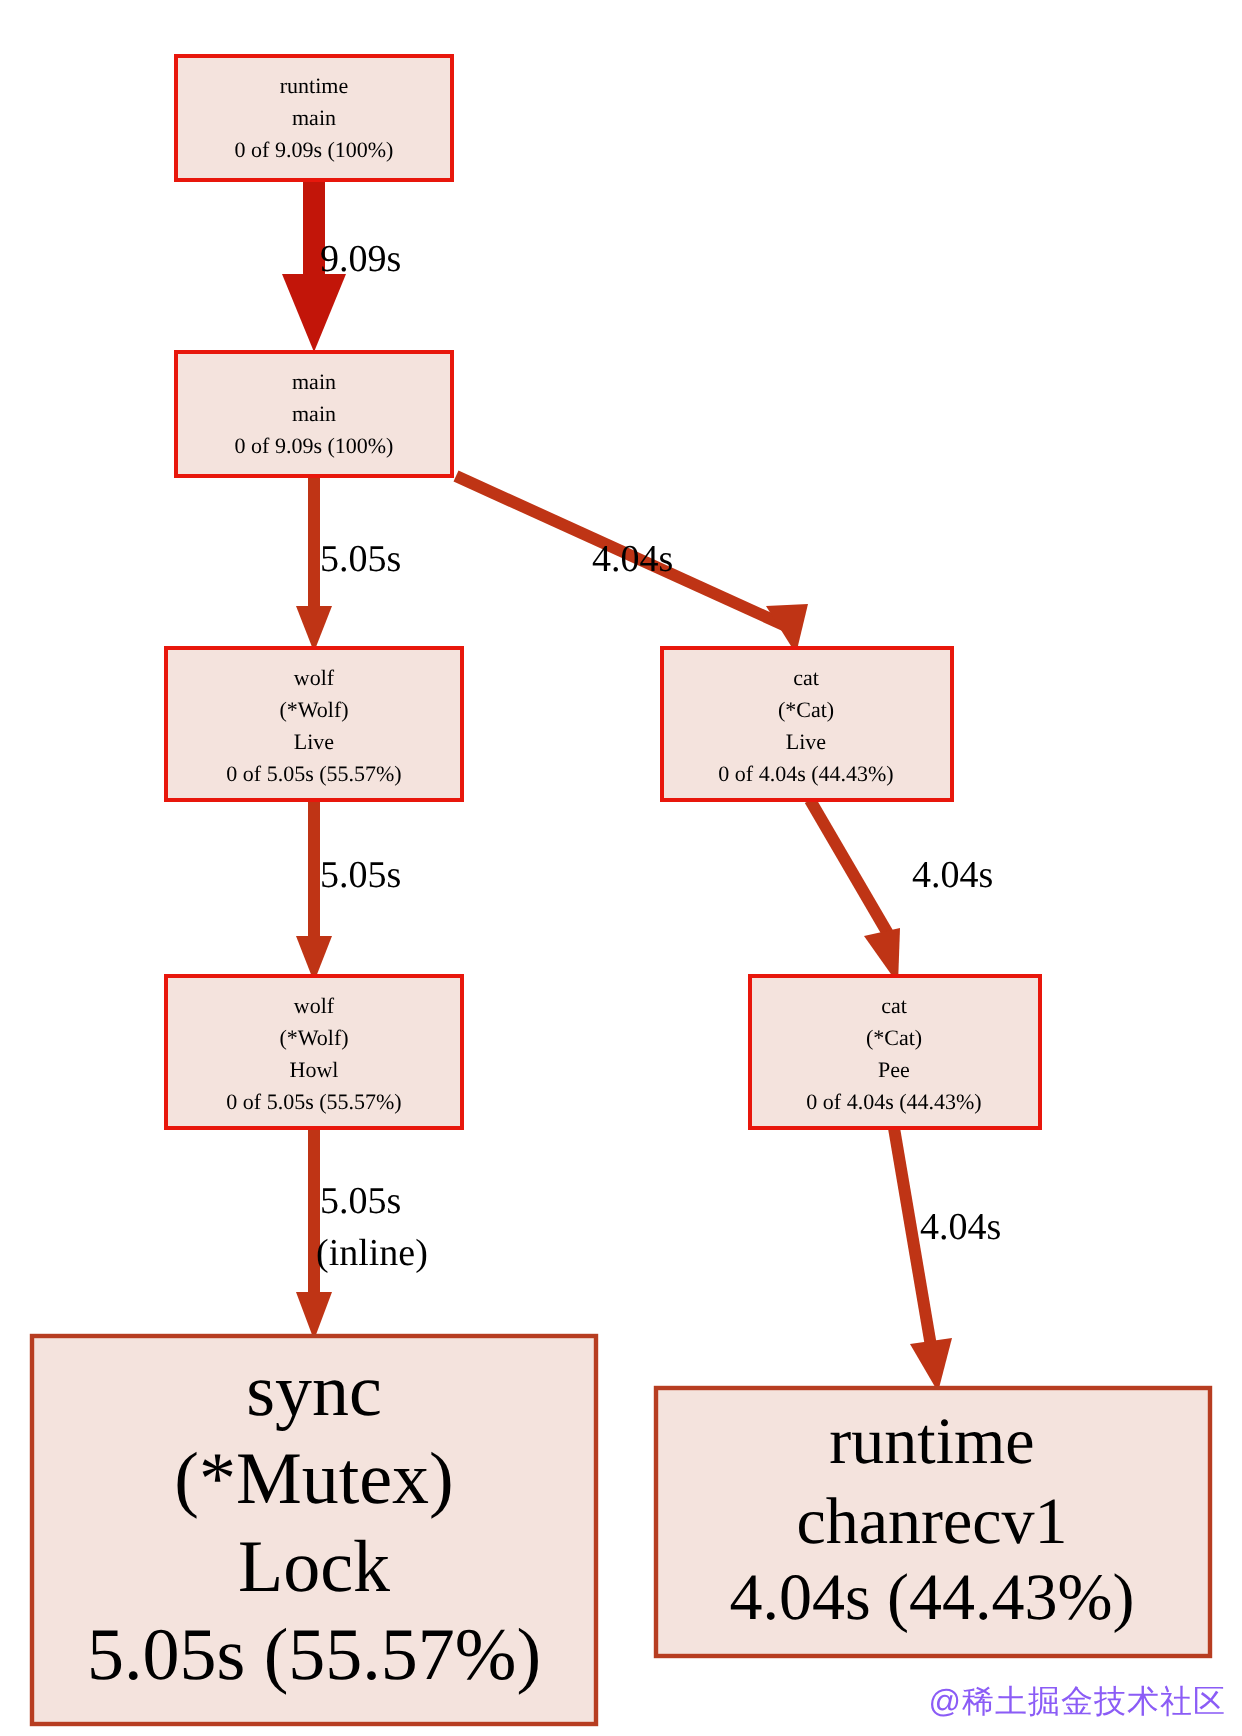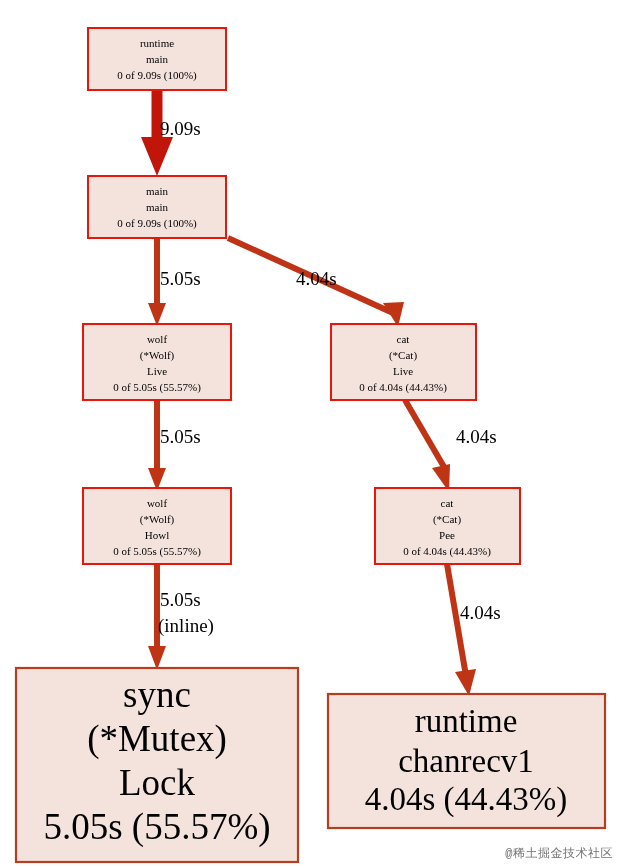--- a/index.html
+++ b/index.html
@@ -51,23 +51,23 @@
     font-family: "Liberation Serif", "DejaVu Serif", serif;
     font-size: 19px;
     fill: #000000;
     text-anchor: start;
     dominant-baseline: middle;
   }
   .watermark {
     position: absolute;
     right: 8px;
     bottom: 6px;
-    font-family: Liberation Mono, monospace;
-    font-size: 12px;
-    color: #737373;
+    font-family: Liberation Sans, sans-serif;
+    font-size: 16px;
+    color: #8b5cf6;
     letter-spacing: 0.5px;
     white-space: nowrap;
     user-select: none;
   }
 </style>
 </head>
 <body>
 
 <svg id="graph" viewBox="0 0 621 868" xmlns="http://www.w3.org/2000/svg">
 

